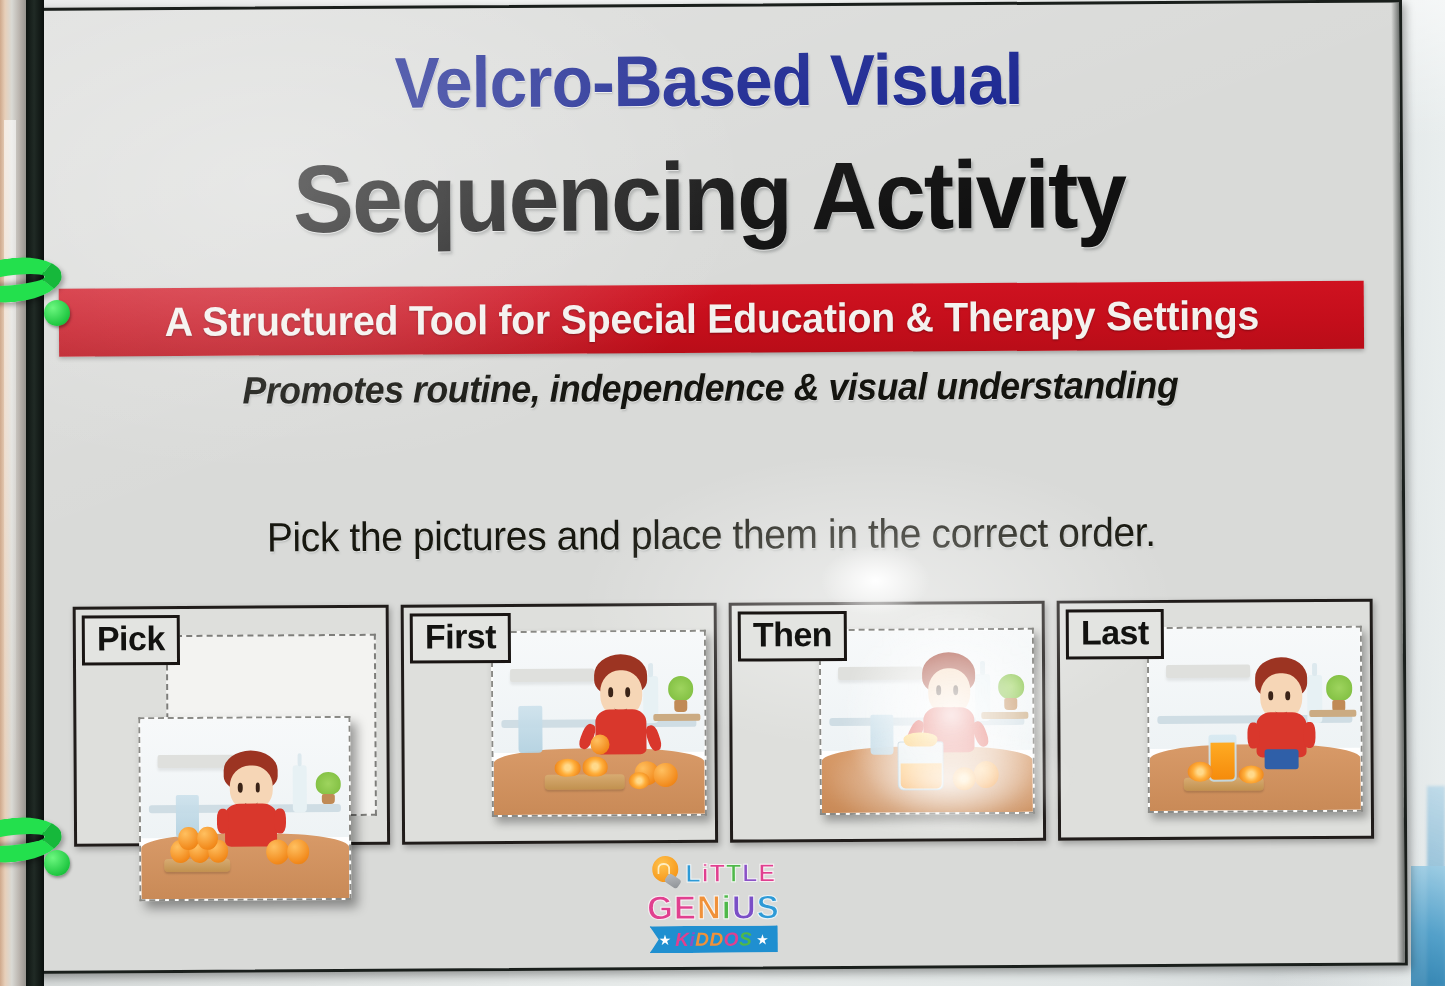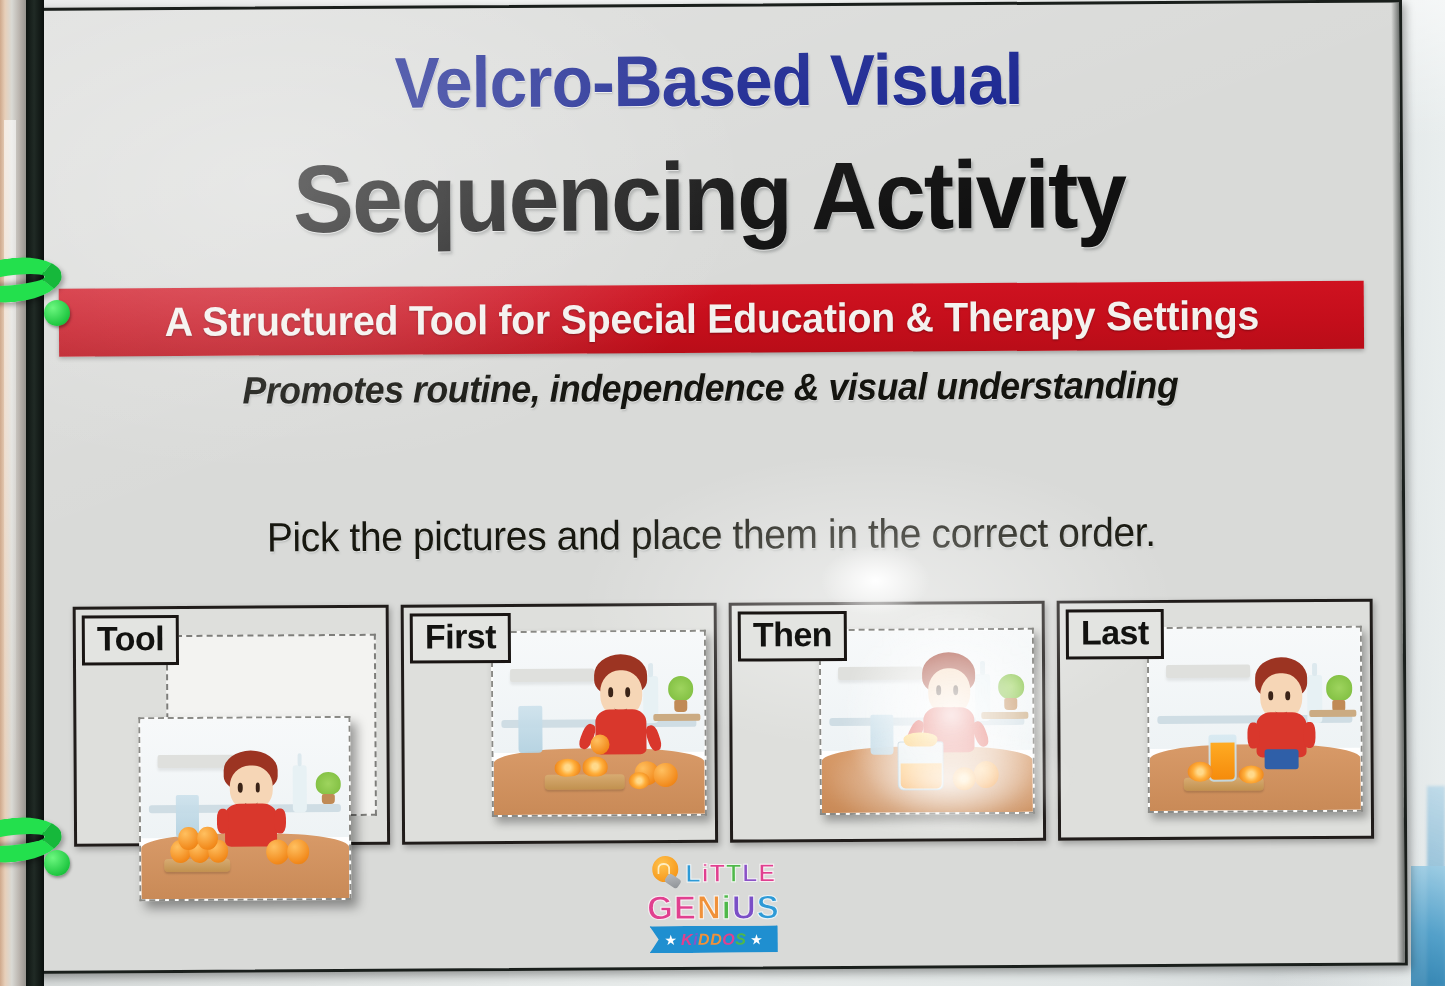--- a/index.html
+++ b/index.html
@@ -361,21 +361,21 @@
     clip-path:polygon(0 0,100% 0,100% 100%,0 100%,7% 50%);
   }
   .ribbon:before,.ribbon:after{
     content:""; position:absolute; top:0; width:11px; height:100%;
     background:#1f8fd0;
   }
   .ribbon:before{ left:-9px; clip-path:polygon(0 0,100% 0,100% 100%,0 100%,55% 50%); }
   .ribbon:after{ right:-9px; clip-path:polygon(0 0,100% 0,45% 50%,100% 100%,0 100%); }
   .star{ color:#ffffff; font-size:14px; line-height:1; }
   .kiddos{
-    font-size:16px; font-weight:bold; letter-spacing:.5px; line-height:1;
+    font-size:19px; font-weight:bold; letter-spacing:.5px; line-height:1;
   }
 
   
   .spine{
     position:absolute; left:26px; top:0; width:18px; height:986px;
     background:linear-gradient(90deg,#0e1512,#202a25 45%,#0a0f0d);
     z-index:12;
   }
   .spine-light{
     position:absolute; left:0; top:0; width:28px; height:986px;
@@ -426,21 +426,21 @@
         <span>A Structured Tool for Special Education &amp; Therapy Settings</span>
       </div>
 
       <div class="subtitle">Promotes routine, independence &amp; visual understanding</div>
 
       <div class="instruction">Pick the pictures and place them in the correct order.</div>
 
       <div class="strip">
 
         <div class="slot">
-          <div class="slot-label">Tool</div>
+          <div class="slot-label">Pick</div>
           <div class="velcro"></div>
           <div class="card detached">
             <div class="ill">
               <div class="wall"></div>
               <div class="shelf"></div>
               <div class="rail"></div>
               <div class="bottle" style="right:20%;top:26%"></div>
               <div class="plant" style="right:4%;top:30%;height:18%">
                   <div class="leaf"></div>
                   <div class="pot"></div>

